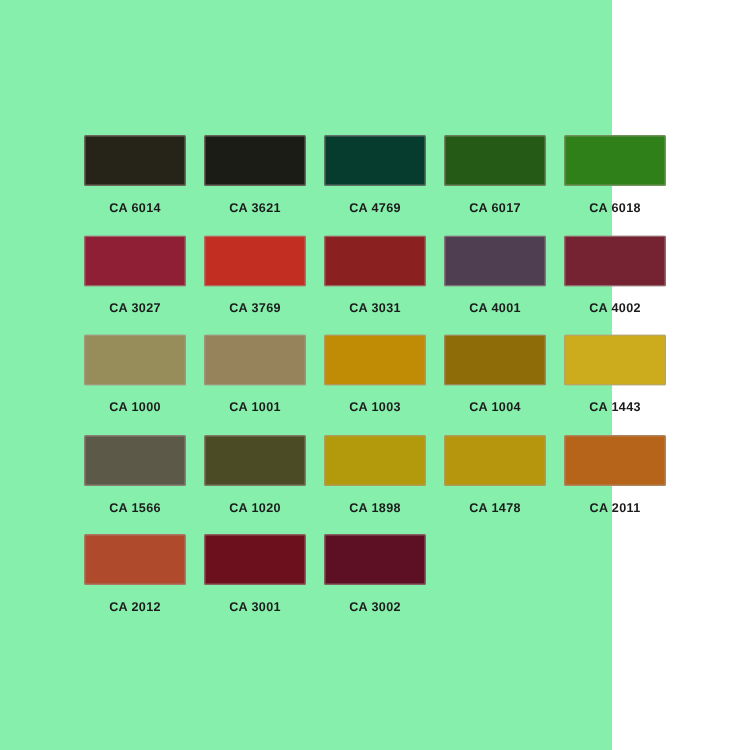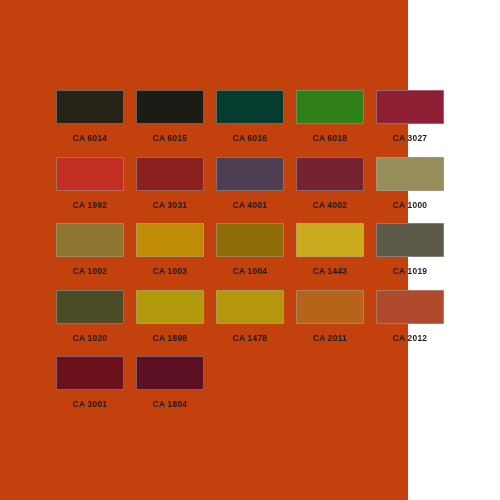--- a/index.html
+++ b/index.html
@@ -12,21 +12,21 @@
     width: 500px;
     height: 500px;
     overflow: hidden;
     font-family: "Liberation Sans", sans-serif;
     -webkit-font-smoothing: antialiased;
   }
   .chart-root {
     position: relative;
     width: 408px;
     height: 500px;
-    background: #c2410c;
+    background: #86efac;
     box-sizing: border-box;
   }
   .swatch-grid {
     position: absolute;
     left: 56px;
     top: 90px;
     width: 388px;
     display: grid;
     grid-template-columns: repeat(5, 68px);
     grid-column-gap: 12px;
@@ -62,73 +62,77 @@
 <body style="background: rgb(255, 255, 255);">
 
 <div class="chart-root">
   <div class="swatch-grid">
       <div class="swatch-cell">
         <div class="swatch-chip" style="background-color: rgb(38, 36, 24);"></div>
         <div class="swatch-label">CA 6014</div>
       </div>
       <div class="swatch-cell">
         <div class="swatch-chip" style="background-color: rgb(27, 28, 22);"></div>
-        <div class="swatch-label">CA 6015</div>
+        <div class="swatch-label">CA 3621</div>
       </div>
       <div class="swatch-cell">
         <div class="swatch-chip" style="background-color: rgb(6, 60, 46);"></div>
-        <div class="swatch-label">CA 6016</div>
+        <div class="swatch-label">CA 4769</div>
+      </div>
+      <div class="swatch-cell">
+        <div class="swatch-chip" style="background-color: rgb(36, 90, 22);"></div>
+        <div class="swatch-label">CA 6017</div>
       </div>
       <div class="swatch-cell">
         <div class="swatch-chip" style="background-color: rgb(47, 128, 24);"></div>
         <div class="swatch-label">CA 6018</div>
       </div>
       <div class="swatch-cell">
         <div class="swatch-chip" style="background-color: rgb(142, 31, 53);"></div>
         <div class="swatch-label">CA 3027</div>
       </div>
       <div class="swatch-cell">
         <div class="swatch-chip" style="background-color: rgb(194, 46, 34);"></div>
-        <div class="swatch-label">CA 1992</div>
+        <div class="swatch-label">CA 3769</div>
       </div>
       <div class="swatch-cell">
         <div class="swatch-chip" style="background-color: rgb(138, 32, 32);"></div>
         <div class="swatch-label">CA 3031</div>
       </div>
       <div class="swatch-cell">
         <div class="swatch-chip" style="background-color: rgb(79, 61, 82);"></div>
         <div class="swatch-label">CA 4001</div>
       </div>
       <div class="swatch-cell">
         <div class="swatch-chip" style="background-color: rgb(117, 35, 51);"></div>
         <div class="swatch-label">CA 4002</div>
       </div>
       <div class="swatch-cell">
         <div class="swatch-chip" style="background-color: rgb(151, 141, 91);"></div>
         <div class="swatch-label">CA 1000</div>
       </div>
       <div class="swatch-cell">
-        <div class="swatch-chip" style="background-color: rgb(142, 117, 48);"></div>
-        <div class="swatch-label">CA 1002</div>
+        <div class="swatch-chip" style="background-color: rgb(150, 131, 92);"></div>
+        <div class="swatch-label">CA 1001</div>
       </div>
       <div class="swatch-cell">
         <div class="swatch-chip" style="background-color: rgb(192, 140, 6);"></div>
         <div class="swatch-label">CA 1003</div>
       </div>
       <div class="swatch-cell">
         <div class="swatch-chip" style="background-color: rgb(142, 108, 8);"></div>
         <div class="swatch-label">CA 1004</div>
       </div>
       <div class="swatch-cell">
         <div class="swatch-chip" style="background-color: rgb(204, 171, 28);"></div>
         <div class="swatch-label">CA 1443</div>
       </div>
       <div class="swatch-cell">
         <div class="swatch-chip" style="background-color: rgb(93, 89, 72);"></div>
-        <div class="swatch-label">CA 1019</div>
+        <div class="swatch-label">CA 1566</div>
       </div>
       <div class="swatch-cell">
         <div class="swatch-chip" style="background-color: rgb(75, 76, 38);"></div>
         <div class="swatch-label">CA 1020</div>
       </div>
       <div class="swatch-cell">
         <div class="swatch-chip" style="background-color: rgb(179, 154, 12);"></div>
         <div class="swatch-label">CA 1898</div>
       </div>
       <div class="swatch-cell">
@@ -142,16 +146,16 @@
       <div class="swatch-cell">
         <div class="swatch-chip" style="background-color: rgb(176, 74, 44);"></div>
         <div class="swatch-label">CA 2012</div>
       </div>
       <div class="swatch-cell">
         <div class="swatch-chip" style="background-color: rgb(107, 16, 28);"></div>
         <div class="swatch-label">CA 3001</div>
       </div>
       <div class="swatch-cell">
         <div class="swatch-chip" style="background-color: rgb(93, 16, 35);"></div>
-        <div class="swatch-label">CA 1804</div>
+        <div class="swatch-label">CA 3002</div>
       </div>
     </div>
 </div>
 
 </body></html>

